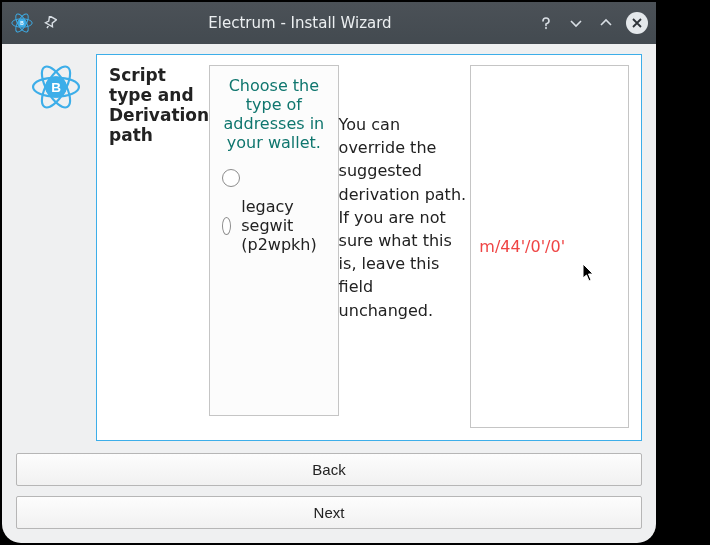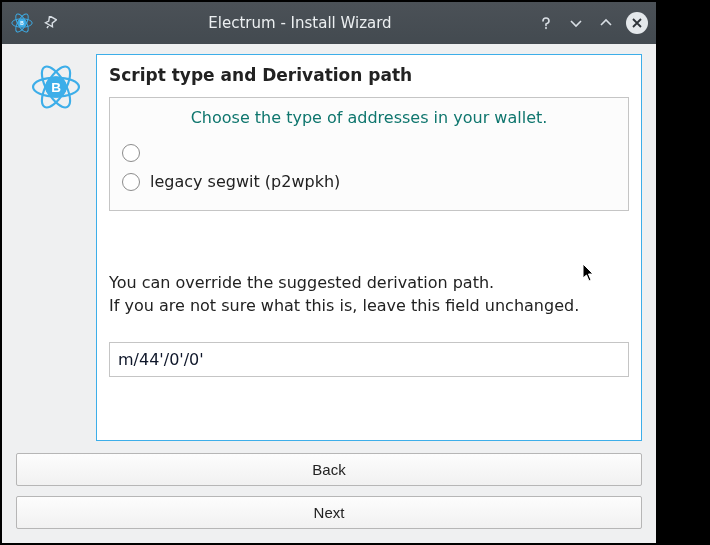--- a/index.html
+++ b/index.html
@@ -11,20 +11,21 @@
     overflow: hidden;
   }
   .window {
     width: 654px;
     height: 541px;
     margin: 2px;
     background: #eff0f1;
     display: flex;
     flex-direction: column;
     box-shadow: 0 0 0 1px rgba(0,0,0,0.3);
+    border-radius: 19px;
   }
   .titlebar {
     height: 42px;
     background: linear-gradient(to bottom, #4b5157, #434a50);
     display: flex;
     align-items: center;
     color: #eceff1;
     font-size: 14px;
     padding: 0 8px;
   }
@@ -80,21 +81,21 @@
     display: flex;
     justify-content: center;
   }
   .logo-col svg { width: 54px; height: 54px; }
   .panel {
     flex: 1;
     border: 1px solid #3daee9;
     background: #ffffff;
     padding: 10px 12px 12px 12px;
     display: flex;
-    flex-direction: column;
+    flex-direction: row;
   }
   .panel h2 {
     font-size: 17px;
     font-weight: 700;
     color: #222;
     margin-bottom: 12px;
   }
   .groupbox {
     border: 1px solid #c5c5c5;
     background: #fcfcfc;
@@ -136,21 +137,21 @@
     line-height: 1.45;
     margin-top: 48px;
     margin-bottom: 25px;
   }
   .textinput {
     width: 100%;
     border: 1px solid #c5c5c5;
     background: #fff;
     font-size: 16px;
     padding: 7px 8px;
-    color: #0f172a;
+    color: #ef4444;
     font-family: inherit;
   }
   .button-row {
     display: flex;
     justify-content: flex-end;
     gap: 10px;
     padding-top: 12px;
     flex-direction: column;
   }
   .btn {

